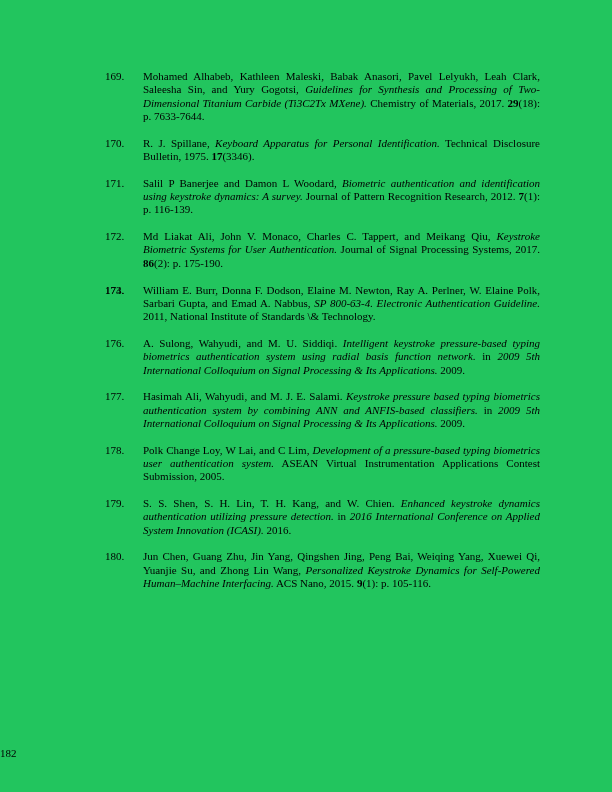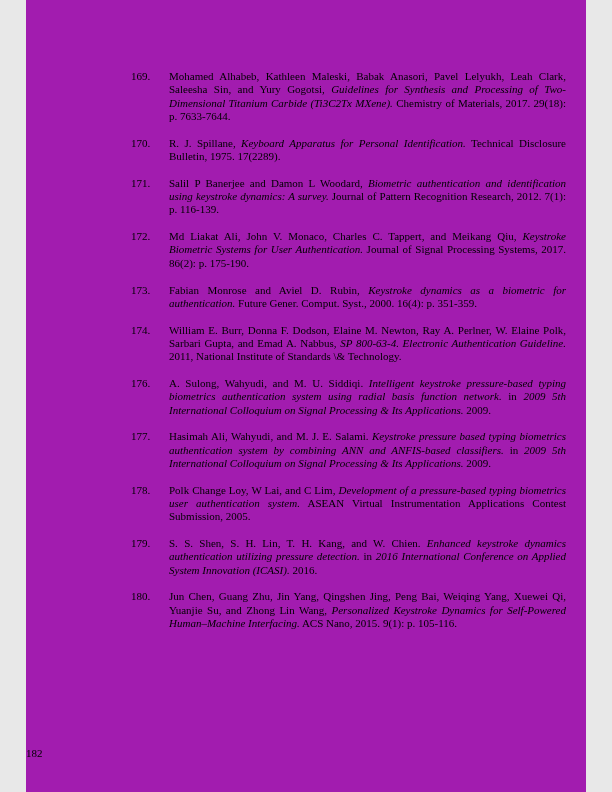--- a/index.html
+++ b/index.html
@@ -2,24 +2,24 @@
 <html><head>
 <meta charset="utf-8">
 <style>
   html, body {
     margin: 0;
     padding: 0;
     background: #e8e8e8;
   }
   .page {
     position: relative;
-    width: 560px;
+    width: 612px;
     height: 792px;
     margin: 0 auto;
-    background: #a21caf;
+    background: #22c55e;
     font-family: "Liberation Serif", serif;
     color: #000000;
     overflow: hidden;
   }
   .refs {
     position: absolute;
     left: 105px;
     top: 70px;
     width: 435px;
   }
@@ -33,41 +33,41 @@
   }
   .ref-num {
     position: absolute;
     left: 0;
     top: 0;
     font-style: normal;
     font-weight: normal;
   }
   .seg-r { font-style: normal; font-weight: normal; }
   .seg-i { font-style: italic; font-weight: normal; }
-  .seg-b { font-style: normal; font-weight: normal; }
+  .seg-b { font-style: normal; font-weight: bold; }
   .page-number {
     position: absolute;
     top: 747px;
     left: 0;
     width: 100%;
     text-align: left;
     font-size: 11px;
     line-height: 13.35px;
   }
 </style>
 </head>
 <body>
 
 <div class="page">
   <div class="refs">
       <div class="ref"><span class="ref-num">169.</span><span class="ref-text"><span class="seg-r">Mohamed Alhabeb, Kathleen Maleski, Babak Anasori, Pavel Lelyukh, Leah Clark, Saleesha Sin, and Yury Gogotsi, </span><span class="seg-i">Guidelines for Synthesis and Processing of Two-Dimensional Titanium Carbide (Ti3C2Tx MXene).</span><span class="seg-r"> Chemistry of Materials, 2017. </span><span class="seg-b">29</span><span class="seg-r">(18): p. 7633-7644.</span></span></div>
-      <div class="ref"><span class="ref-num">170.</span><span class="ref-text"><span class="seg-r">R. J. Spillane, </span><span class="seg-i">Keyboard Apparatus for Personal Identification.</span><span class="seg-r"> Technical Disclosure Bulletin, 1975. </span><span class="seg-b">17</span><span class="seg-r">(2289).</span></span></div>
+      <div class="ref"><span class="ref-num">170.</span><span class="ref-text"><span class="seg-r">R. J. Spillane, </span><span class="seg-i">Keyboard Apparatus for Personal Identification.</span><span class="seg-r"> Technical Disclosure Bulletin, 1975. </span><span class="seg-b">17</span><span class="seg-r">(3346).</span></span></div>
       <div class="ref"><span class="ref-num">171.</span><span class="ref-text"><span class="seg-r">Salil P Banerjee and Damon L Woodard, </span><span class="seg-i">Biometric authentication and identification using keystroke dynamics: A survey.</span><span class="seg-r"> Journal of Pattern Recognition Research, 2012. </span><span class="seg-b">7</span><span class="seg-r">(1): p. 116-139.</span></span></div>
       <div class="ref"><span class="ref-num">172.</span><span class="ref-text"><span class="seg-r">Md Liakat Ali, John V. Monaco, Charles C. Tappert, and Meikang Qiu, </span><span class="seg-i">Keystroke Biometric Systems for User Authentication.</span><span class="seg-r"> Journal of Signal Processing Systems, 2017. </span><span class="seg-b">86</span><span class="seg-r">(2): p. 175-190.</span></span></div>
-      <div class="ref"><span class="ref-num">173.</span><span class="ref-text"><span class="seg-r">Fabian Monrose and Aviel D. Rubin, </span><span class="seg-i">Keystroke dynamics as a biometric for authentication.</span><span class="seg-r"> Future Gener. Comput. Syst., 2000. </span><span class="seg-b">16</span><span class="seg-r">(4): p. 351-359.</span></span></div>
+      <div class="ref"><span class="ref-num">173.</span></div>
       <div class="ref"><span class="ref-num">174.</span><span class="ref-text"><span class="seg-r">William E. Burr, Donna F. Dodson, Elaine M. Newton, Ray A. Perlner, W. Elaine Polk, Sarbari Gupta, and Emad A. Nabbus, </span><span class="seg-i">SP 800-63-4. Electronic Authentication Guideline.</span><span class="seg-r"> 2011, National Institute of Standards \&amp; Technology.</span></span></div>
       <div class="ref"><span class="ref-num">176.</span><span class="ref-text"><span class="seg-r">A. Sulong, Wahyudi, and M. U. Siddiqi. </span><span class="seg-i">Intelligent keystroke pressure-based typing biometrics authentication system using radial basis function network.</span><span class="seg-r"> in </span><span class="seg-i">2009 5th International Colloquium on Signal Processing &amp; Its Applications.</span><span class="seg-r"> 2009.</span></span></div>
       <div class="ref"><span class="ref-num">177.</span><span class="ref-text"><span class="seg-r">Hasimah Ali, Wahyudi, and M. J. E. Salami. </span><span class="seg-i">Keystroke pressure based typing biometrics authentication system by combining ANN and ANFIS-based classifiers.</span><span class="seg-r"> in </span><span class="seg-i">2009 5th International Colloquium on Signal Processing &amp; Its Applications.</span><span class="seg-r"> 2009.</span></span></div>
       <div class="ref"><span class="ref-num">178.</span><span class="ref-text"><span class="seg-r">Polk Change Loy, W Lai, and C Lim, </span><span class="seg-i">Development of a pressure-based typing biometrics user authentication system.</span><span class="seg-r"> ASEAN Virtual Instrumentation Applications Contest Submission, 2005.</span></span></div>
       <div class="ref"><span class="ref-num">179.</span><span class="ref-text"><span class="seg-r">S. S. Shen, S. H. Lin, T. H. Kang, and W. Chien. </span><span class="seg-i">Enhanced keystroke dynamics authentication utilizing pressure detection.</span><span class="seg-r"> in </span><span class="seg-i">2016 International Conference on Applied System Innovation (ICASI).</span><span class="seg-r"> 2016.</span></span></div>
       <div class="ref"><span class="ref-num">180.</span><span class="ref-text"><span class="seg-r">Jun Chen, Guang Zhu, Jin Yang, Qingshen Jing, Peng Bai, Weiqing Yang, Xuewei Qi, Yuanjie Su, and Zhong Lin Wang, </span><span class="seg-i">Personalized Keystroke Dynamics for Self-Powered Human–Machine Interfacing.</span><span class="seg-r"> ACS Nano, 2015. </span><span class="seg-b">9</span><span class="seg-r">(1): p. 105-116.</span></span></div>
     </div>
   <div class="page-number">182</div>
 </div>
 

